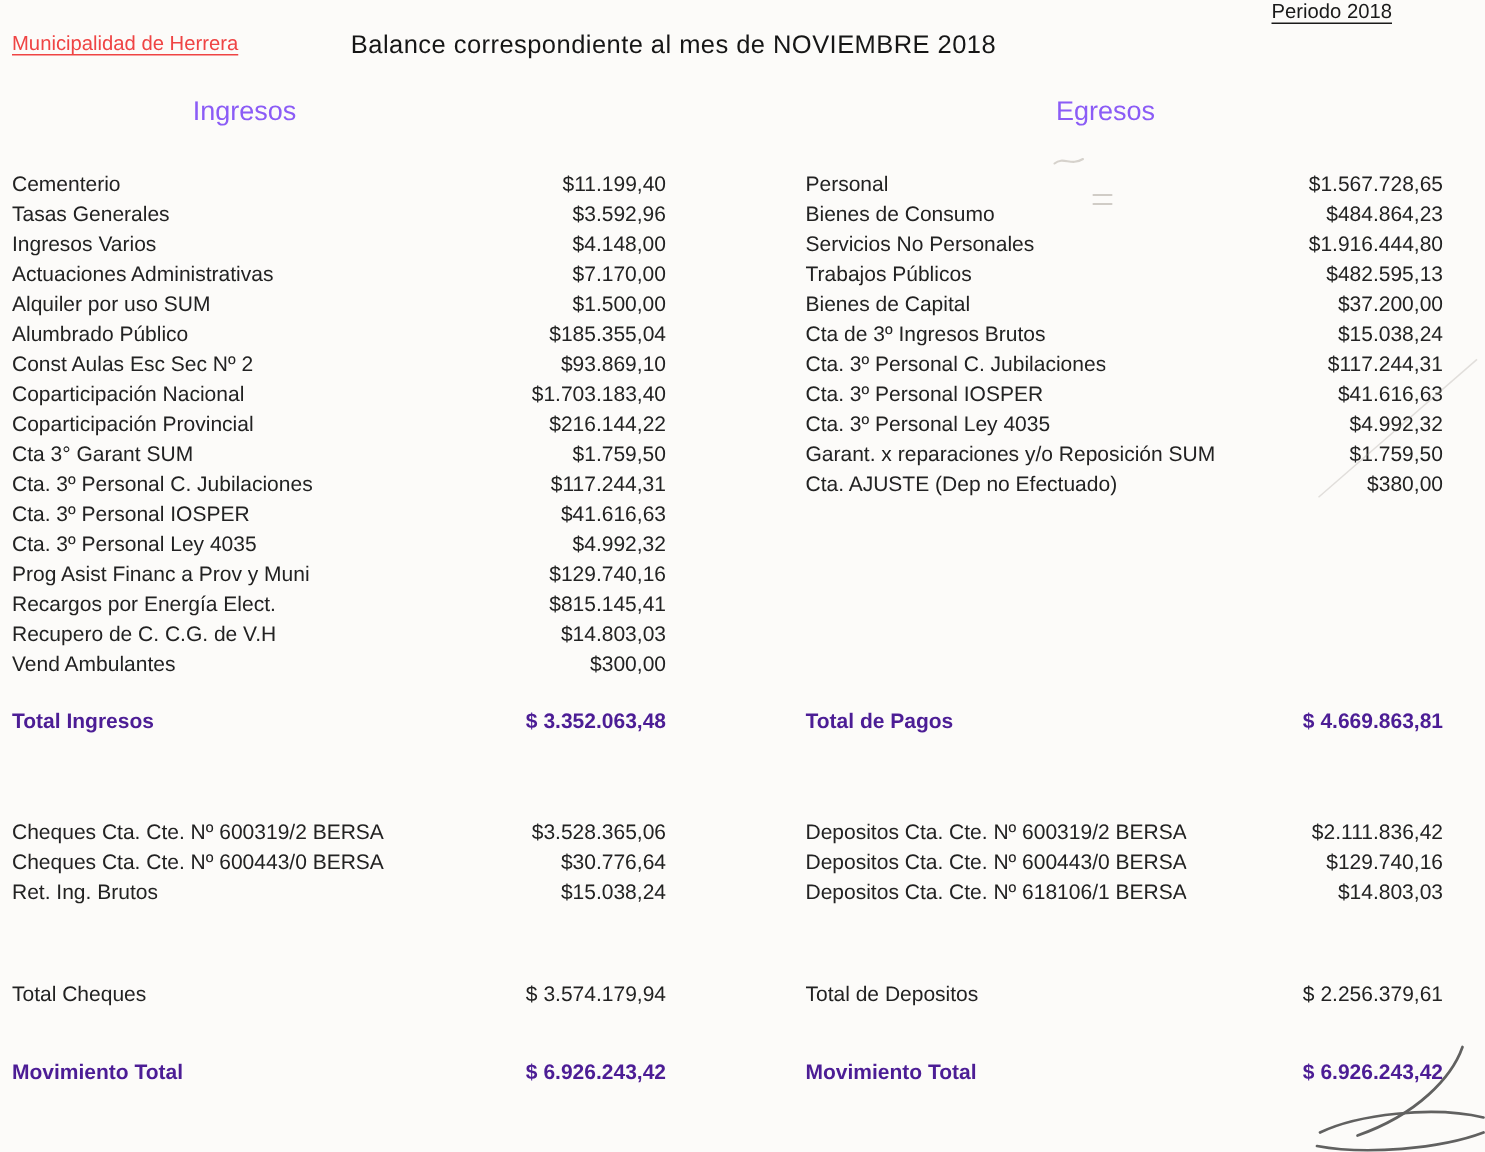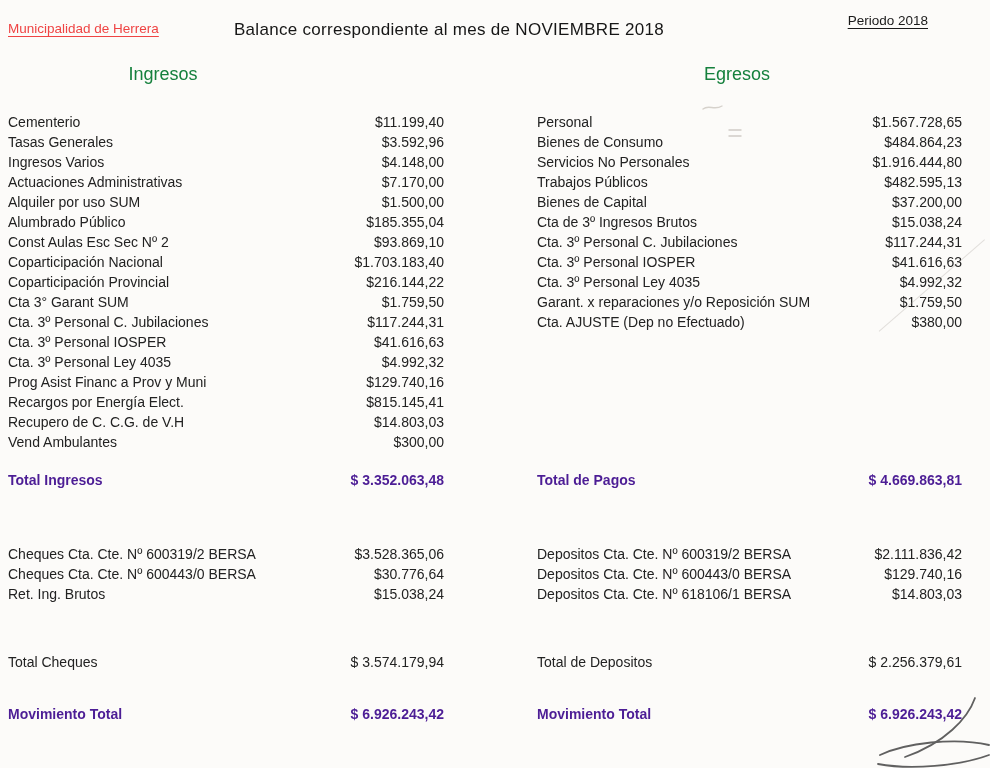--- a/index.html
+++ b/index.html
@@ -14,34 +14,34 @@
     color:#1e1e1e;
   }
   .org{
     position:absolute;left:8px;top:2px;
     font-size:13.5px;color:#ef4444;
     text-decoration:underline;text-underline-offset:3px;
     white-space:nowrap;
     margin-top:19px;
   }
   .period{
-    position:absolute;right:62px;top:13px;
+    position:absolute;right:62px;top:0;
     font-size:13.5px;color:#1a1a1a;
     text-decoration:underline;text-underline-offset:3px;
     white-space:nowrap;
   }
   .title{
     position:absolute;left:0;top:20px;width:898px;
     text-align:center;font-size:17px;letter-spacing:.3px;
     color:#161616;white-space:nowrap;
   }
   .col-header{
     position:absolute;top:64px;
     transform:translateX(-50%);
-    font-size:18px;color:#15803d;white-space:nowrap;
+    font-size:18px;color:#8b5cf6;white-space:nowrap;
   }
   .col-header.ing{left:163px;}
   .col-header.egr{left:737px;}
   .block{position:absolute;}
   .block.lcol{left:8px;width:436px;}
   .block.rcol{left:537px;width:425px;}
   .row{
     display:flex;justify-content:space-between;align-items:baseline;
     height:20px;line-height:20px;font-size:14px;color:#222;gap:37px;
   }

